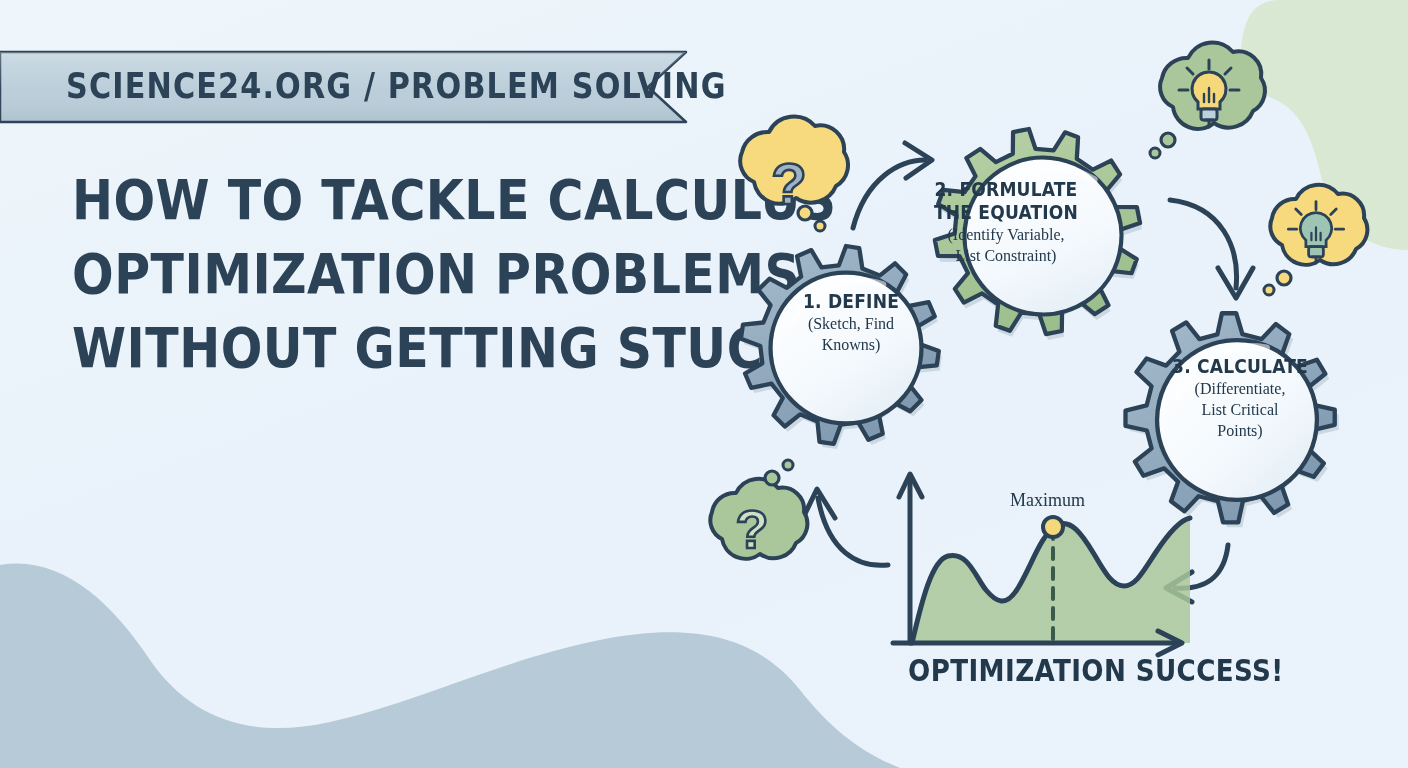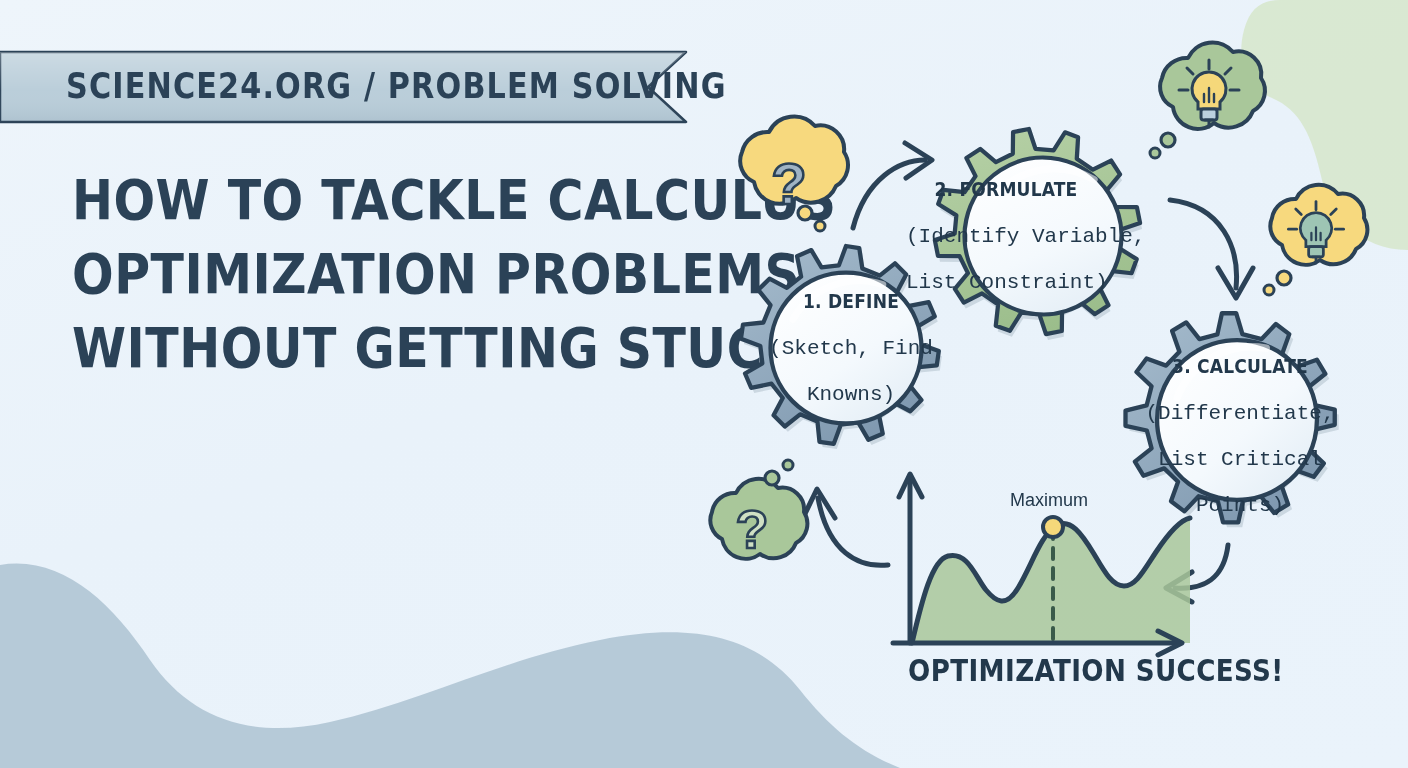--- a/index.html
+++ b/index.html
@@ -76,38 +76,37 @@
   }
   .gear-label .t1 {
     font-family: "DejaVu Sans Condensed", "Liberation Sans Narrow", "Liberation Sans", sans-serif;
     font-weight: 700;
     font-size: 19px;
     line-height: 23px;
     letter-spacing: 0.2px;
     white-space: nowrap;
   }
   .gear-label .t2 {
-    font-family: Liberation Mono, monospace;
+    font-family: Liberation Serif, serif;
     font-weight: 400;
-    font-size: 21px;
+    font-size: 16px;
     line-height: 21px;
     white-space: nowrap;
     color: #22384b;
-    margin-top: 25px;
   }
   #gear1-label { left: 756px; top: 290px; width: 190px; }
   #gear2-label { left: 906px; top: 178px; width: 200px; }
   #gear3-label { left: 1140px; top: 355px; width: 200px; }
 
   
   #max-label {
     position: absolute;
     left: 1010px;
     top: 490px;
-    font-family: Liberation Sans, sans-serif;
+    font-family: Liberation Serif, serif;
     font-size: 18px;
     color: #22384b;
     white-space: nowrap;
   }
   #success-caption {
     position: absolute;
     left: 908px;
     top: 653px;
     font-family: "DejaVu Sans Condensed", "Liberation Sans Narrow", "Liberation Sans", sans-serif;
     font-weight: 700;
@@ -313,20 +312,21 @@
   </svg>
 
   <div class="gear-label" id="gear1-label">
     <div class="t1">1. DEFINE</div>
     <div class="t2">(Sketch, Find</div>
     <div class="t2">Knowns)</div>
   </div>
 
   <div class="gear-label" id="gear2-label">
     <div class="t1">2. FORMULATE</div>
+    <div class="t1">THE EQUATION</div>
     <div class="t2">(Identify Variable,</div>
     <div class="t2">List Constraint)</div>
   </div>
 
   <div class="gear-label" id="gear3-label">
     <div class="t1">3. CALCULATE</div>
     <div class="t2">(Differentiate,</div>
     <div class="t2">List Critical</div>
     <div class="t2">Points)</div>
   </div>

